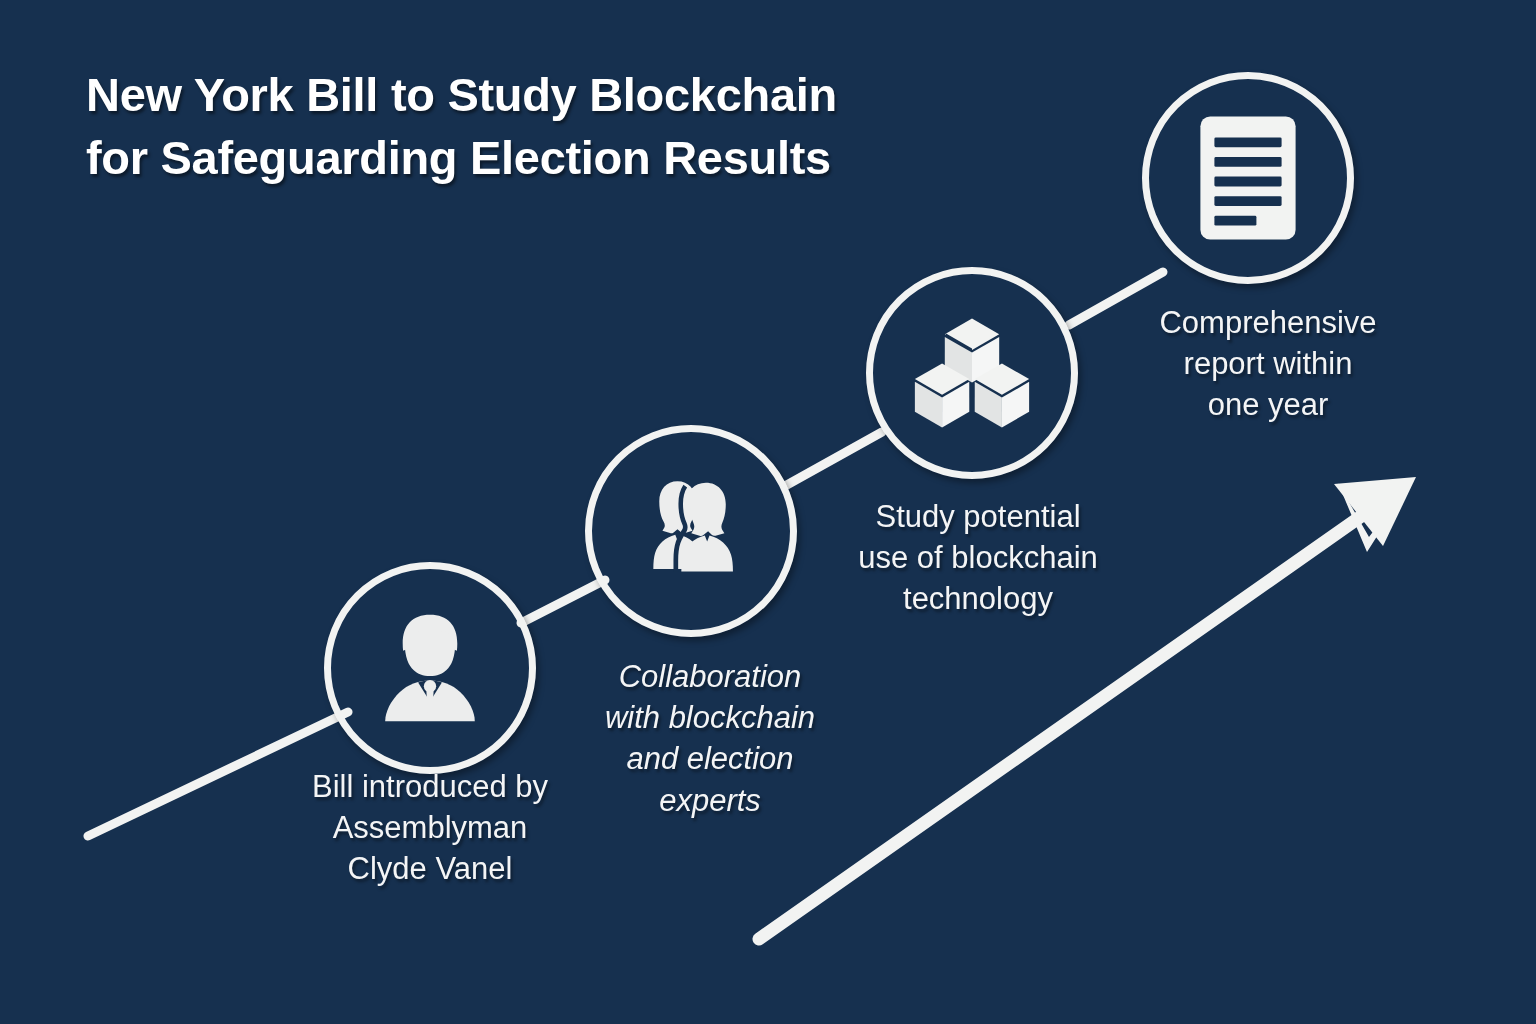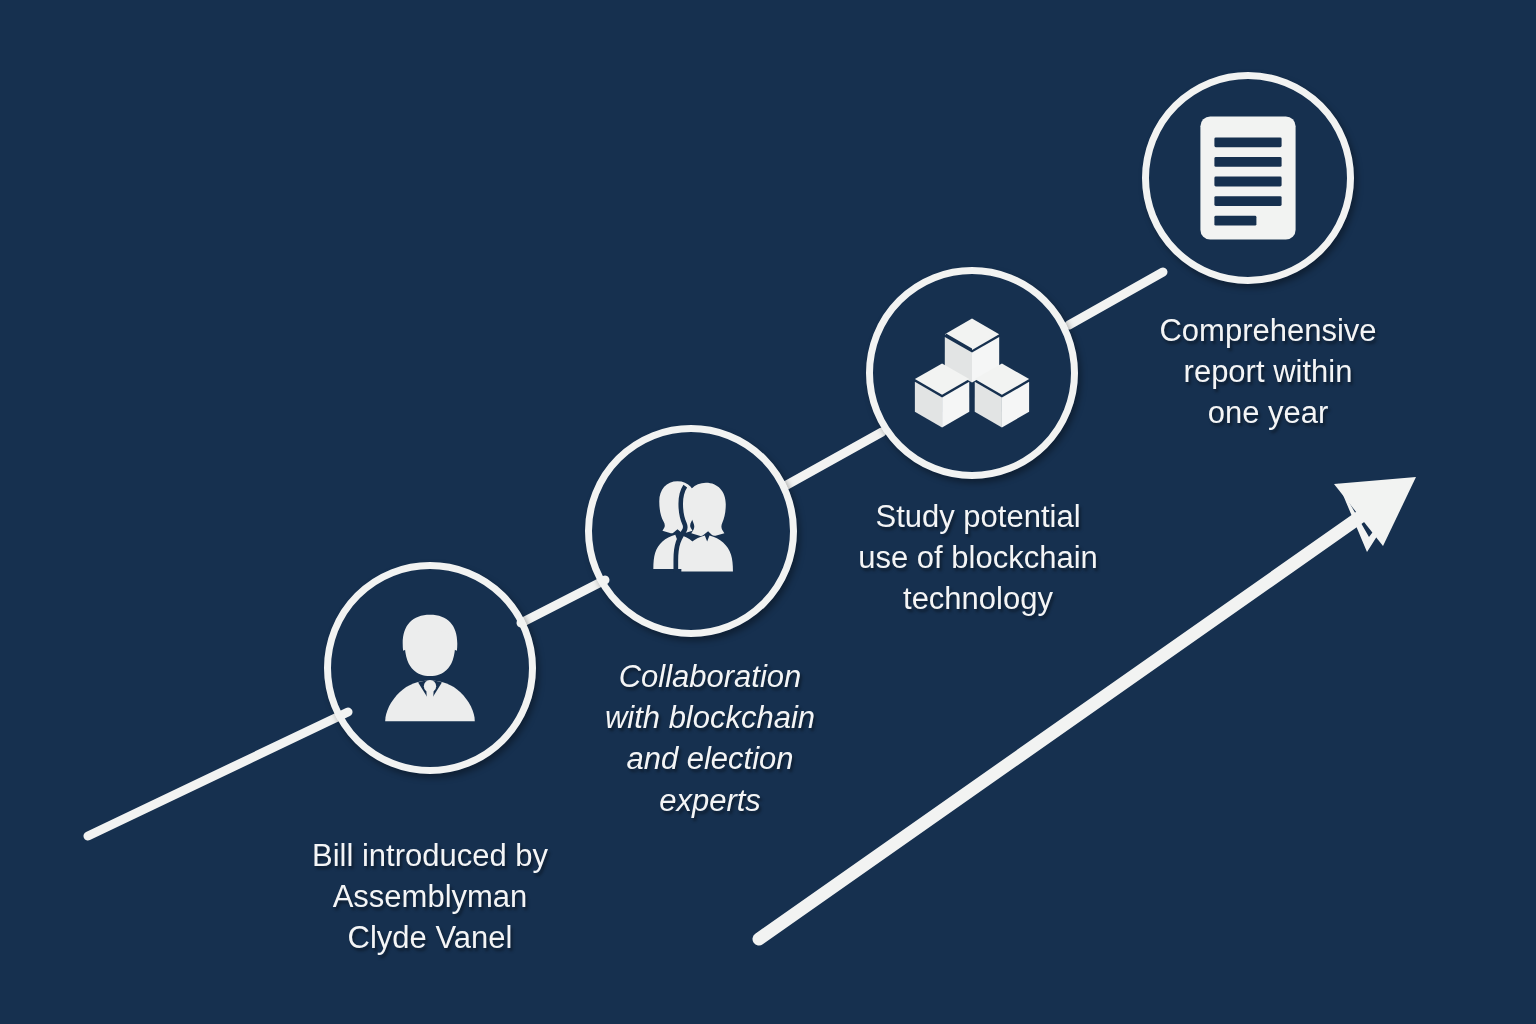--- a/index.html
+++ b/index.html
@@ -47,30 +47,30 @@
     color:#f4f5f6;
     font-size:31px;
     line-height:1.33;
     text-align:center;
     text-shadow:2px 3px 3px rgba(0,0,0,0.40);
     white-space:pre-line;
   }
 
   
   #node-1 .node-circle { left:324px;  top:562px; width:212px; height:212px; }
-  #node-1 .node-label  { left:240px;  top:835px; width:380px; }
+  #node-1 .node-label  { left:240px;  top:766px; width:380px; }
 
   #node-2 .node-circle { left:585px;  top:425px; width:212px; height:212px; }
   #node-2 .node-label  { left:560px;  top:656px; width:300px;font-style:italic; }
 
   #node-3 .node-circle { left:866px;  top:267px; width:212px; height:212px; }
   #node-3 .node-label  { left:828px;  top:496px; width:300px; }
 
   #node-4 .node-circle { left:1142px; top:72px;  width:212px; height:212px; }
-  #node-4 .node-label  { left:1128px; top:310px; width:280px; }
+  #node-4 .node-label  { left:1128px; top:302px; width:280px; }
 </style>
 </head>
 <body>
 
 <div id="stage">
 
   <svg id="bg-svg" viewBox="0 0 1536 1024" width="1536" height="1024">
     <g stroke="#f2f3f2" stroke-width="9" stroke-linecap="round" fill="none">
 
       <line x1="88" y1="836" x2="348" y2="712"></line>
@@ -82,20 +82,22 @@
       <line x1="1069" y1="325" x2="1163" y2="272"></line>
     </g>
 
     <g>
       <line x1="759" y1="939" x2="1380" y2="503" stroke="#f2f3f2" stroke-width="13" stroke-linecap="round"></line>
       <polygon points="1414,478 1367,552 1338,483 1369,537" fill="#f2f3f2"></polygon>
       <polygon points="1416,477 1334,484 1383,546" fill="#f2f3f2"></polygon>
     </g>
   </svg>
 
+  <div class="title">New York Bill to Study Blockchain
+for Safeguarding Election Results</div>
 
   <div class="node" id="node-1">
     <div class="node-circle">
       <svg class="node-icon" width="140" height="140" viewBox="0 0 100 100">
         <g fill="#eceded">
           <path d="M50 14c-12 0-18 8-18 19 0 4 .6 8 1.8 11.4 1 2.9 2.6 5.4 4.6 7.2
                    2.8 2.6 6.6 4.2 11.6 4.2s8.8-1.6 11.6-4.2c2-1.8 3.6-4.3 4.6-7.2
                    1.2-3.4 1.8-7.4 1.8-11.4 0-11-6-19-18-19z"></path>
           <path d="M50 12c-12.5 0-19.5 7.5-19.5 20.5 0 1.8.1 3.6.3 5.2
                    l3.7-1.6c0-6 .6-9 2.6-10.9 2-1.9 5.6-1.5 12.9-1.5

